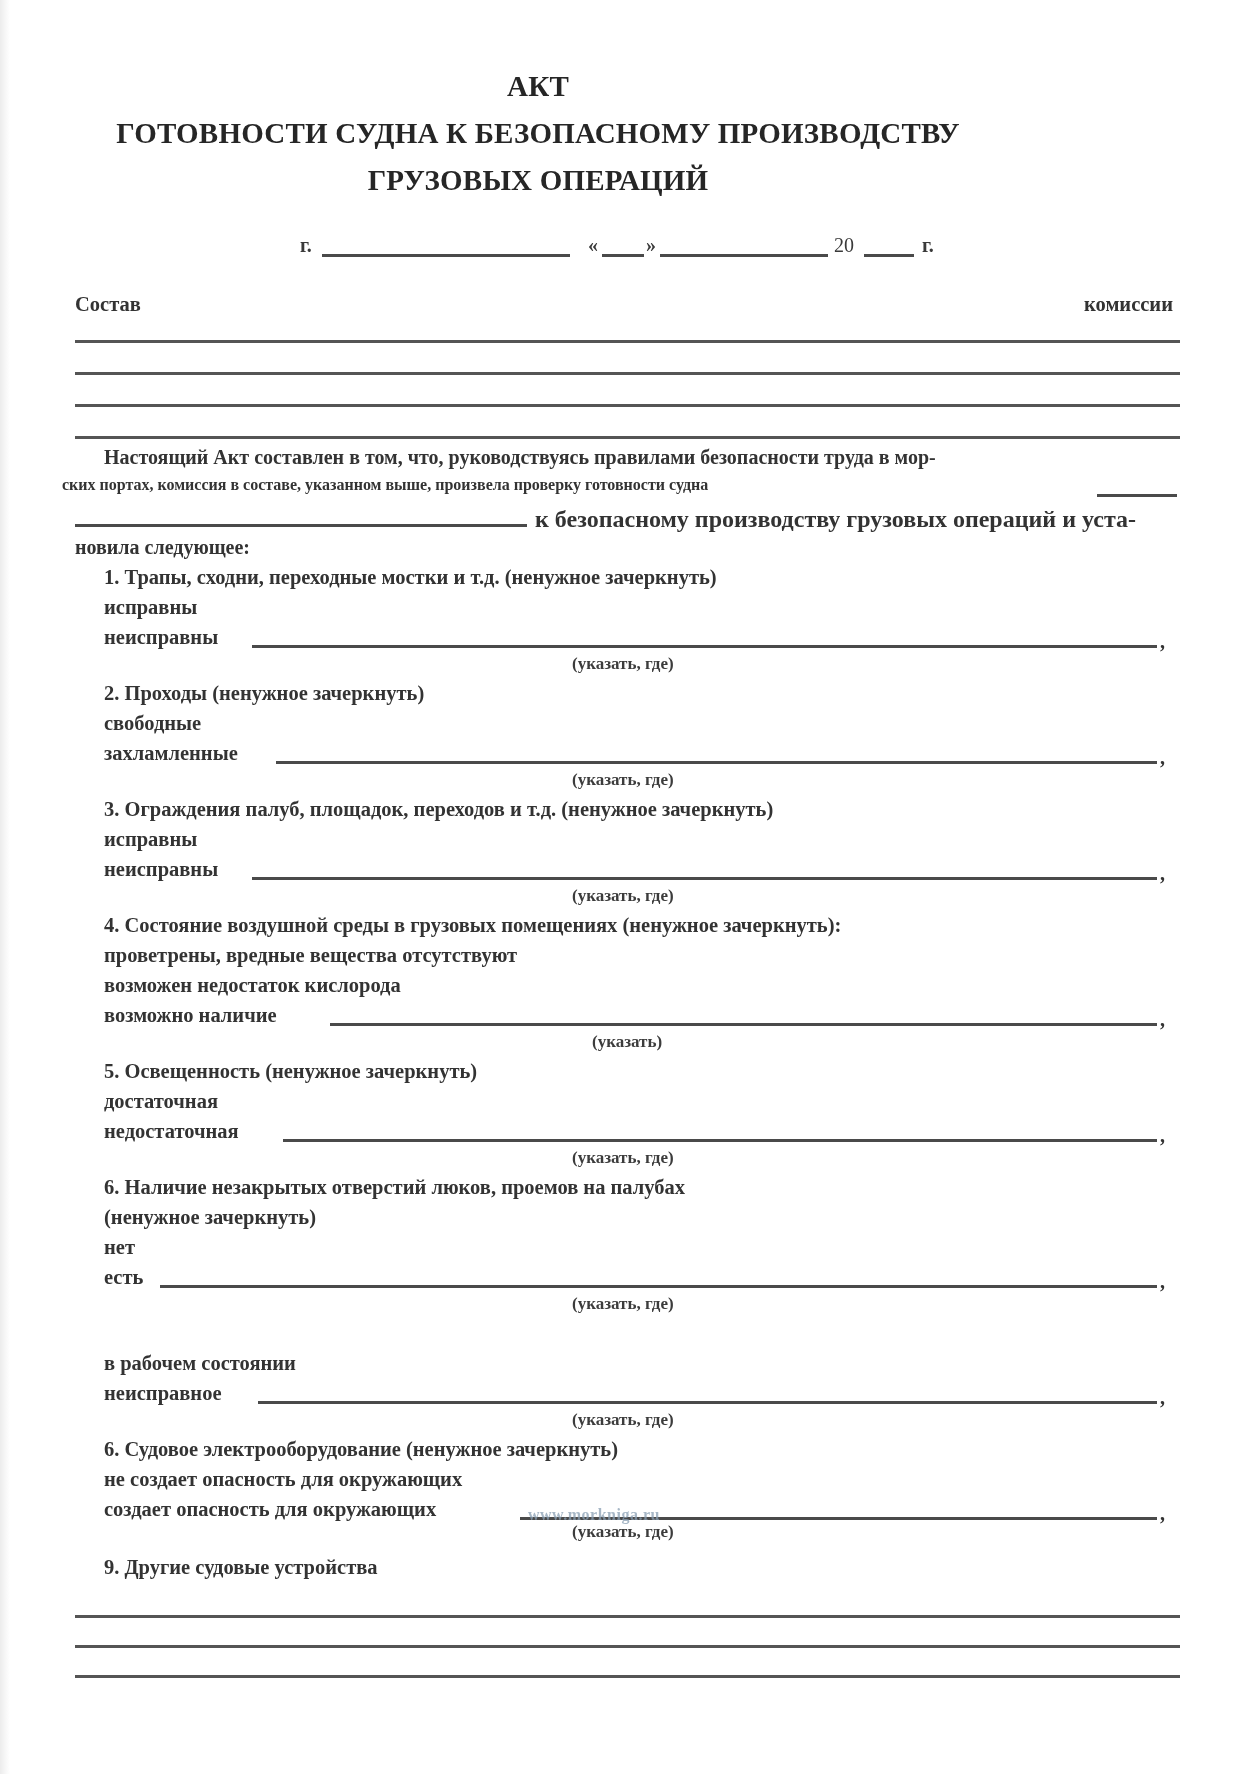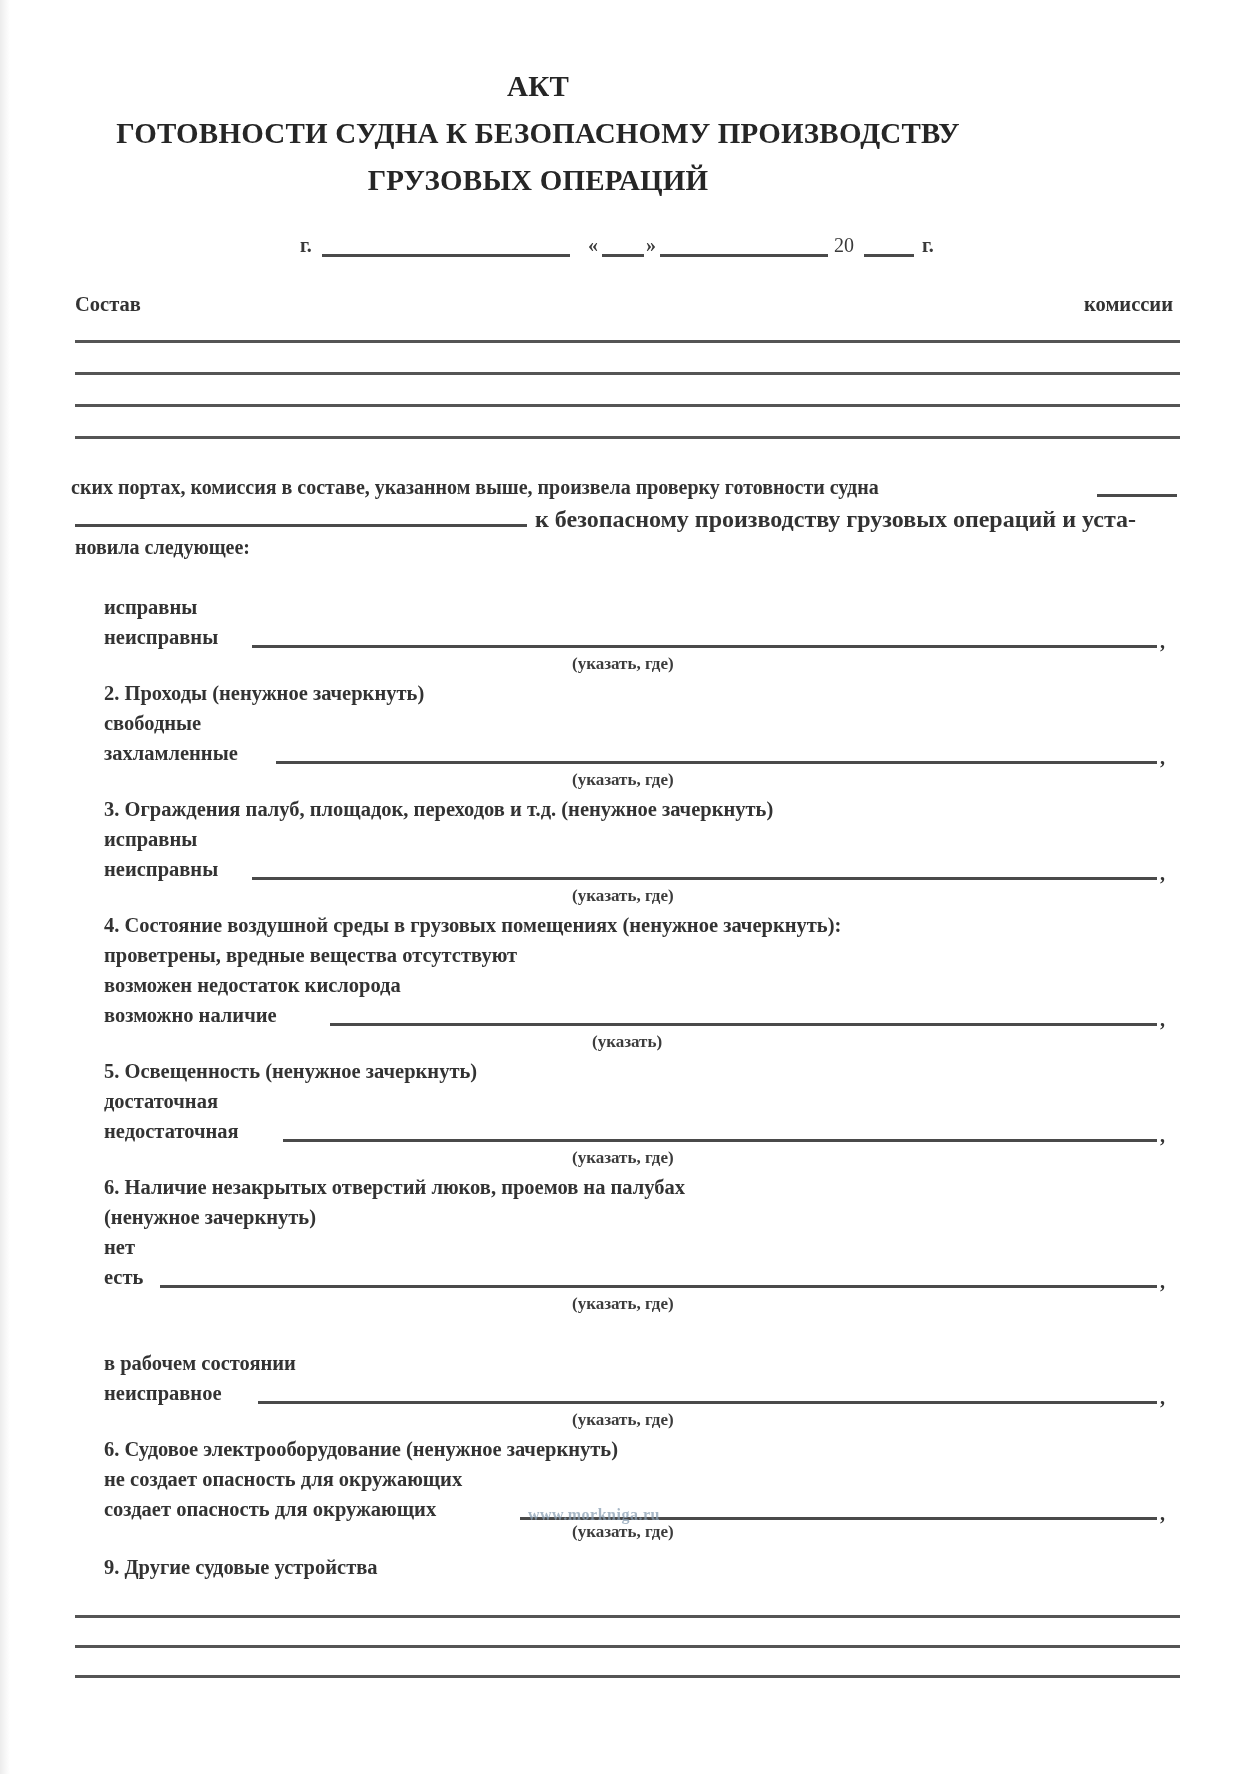--- a/index.html
+++ b/index.html
@@ -45,26 +45,28 @@
     <span style="left:922px;">г.</span>
   </div>
 
   <div class="txt" style="left:75px; top:293px;">Состав</div>
   <div class="txt" style="right:76px; top:293px;">комиссии</div>
   <div class="fullline" style="top:340px;"></div>
   <div class="fullline" style="top:372px;"></div>
   <div class="fullline" style="top:404px;"></div>
   <div class="fullline" style="top:436px;"></div>
 
-  <div class="txt" style="left:71px; top:476px; font-size:20px;">ских портах, комиссия в составе, указанном выше, произвела проверку готовности судна</div>
+  <div class="txt" style="left:104px; top:446px; font-size:20px;">Настоящий Акт составлен в том, что, руководствуясь правилами безопасности труда в мор-</div>
+  <div class="txt" style="left:62px; top:476px; font-size:16px;">ских портах, комиссия в составе, указанном выше, произвела проверку готовности судна</div>
   <div class="uline" style="left:1097px; width:80px; top:494px;"></div>
   <div class="uline" style="left:75px; width:452px; top:524px;"></div>
   <div class="txt" style="left:535px; top:506px; font-size:24px;">к безопасному производству грузовых операций и уста-</div>
   <div class="txt" style="left:75px; top:536px; font-size:20px;">новила следующее:</div>
 
+  <div class="txt" style="left:104px; top:566px;">1. Трапы, сходни, переходные мостки и т.д. (ненужное зачеркнуть)</div>
   <div class="txt" style="left:104px; top:596px;">исправны</div>
   <div class="txt" style="left:104px; top:626px;">неисправны</div>
   <div class="uline" style="left:252px; width:905px; top:645px;"></div>
   <span class="comma" style="left:1160px; top:630px;">,</span>
   <div class="hint" style="left:572px; top:654px;">(указать, где)</div>
 
   <div class="txt" style="left:104px; top:682px;">2. Проходы (ненужное зачеркнуть)</div>
   <div class="txt" style="left:104px; top:712px;">свободные</div>
   <div class="txt" style="left:104px; top:742px;">захламленные</div>
   <div class="uline" style="left:276px; width:881px; top:761px;"></div>

